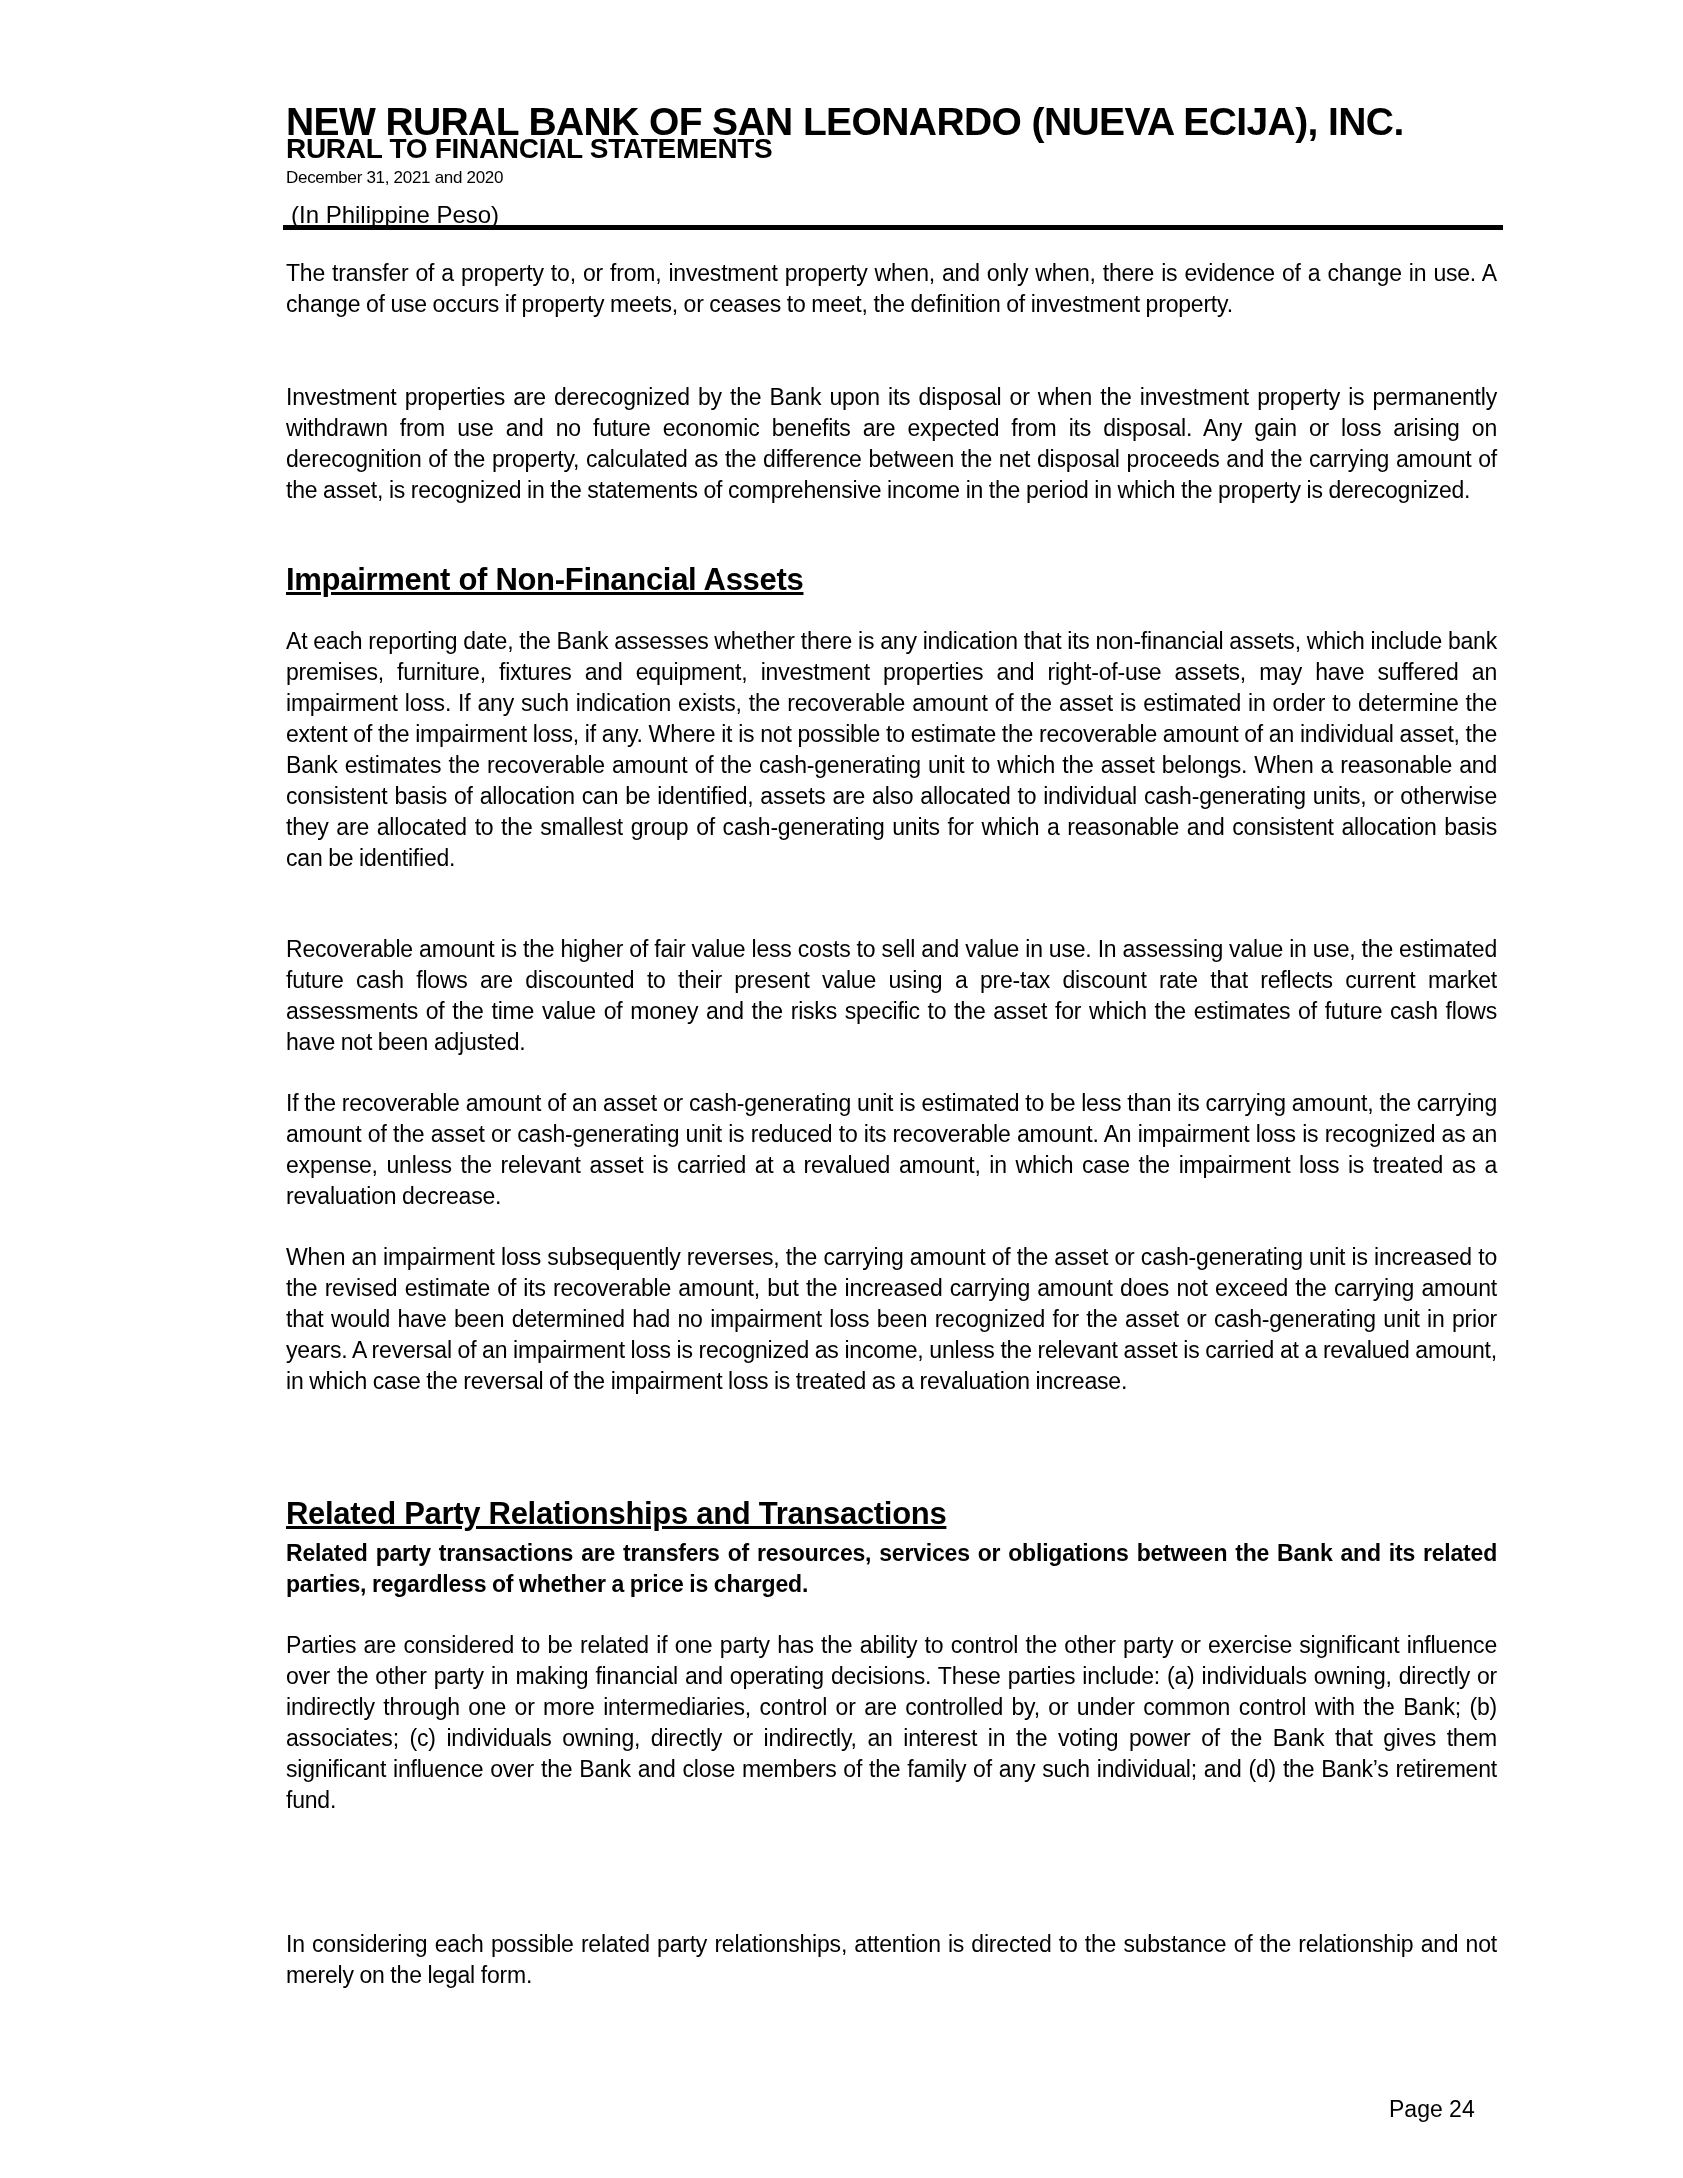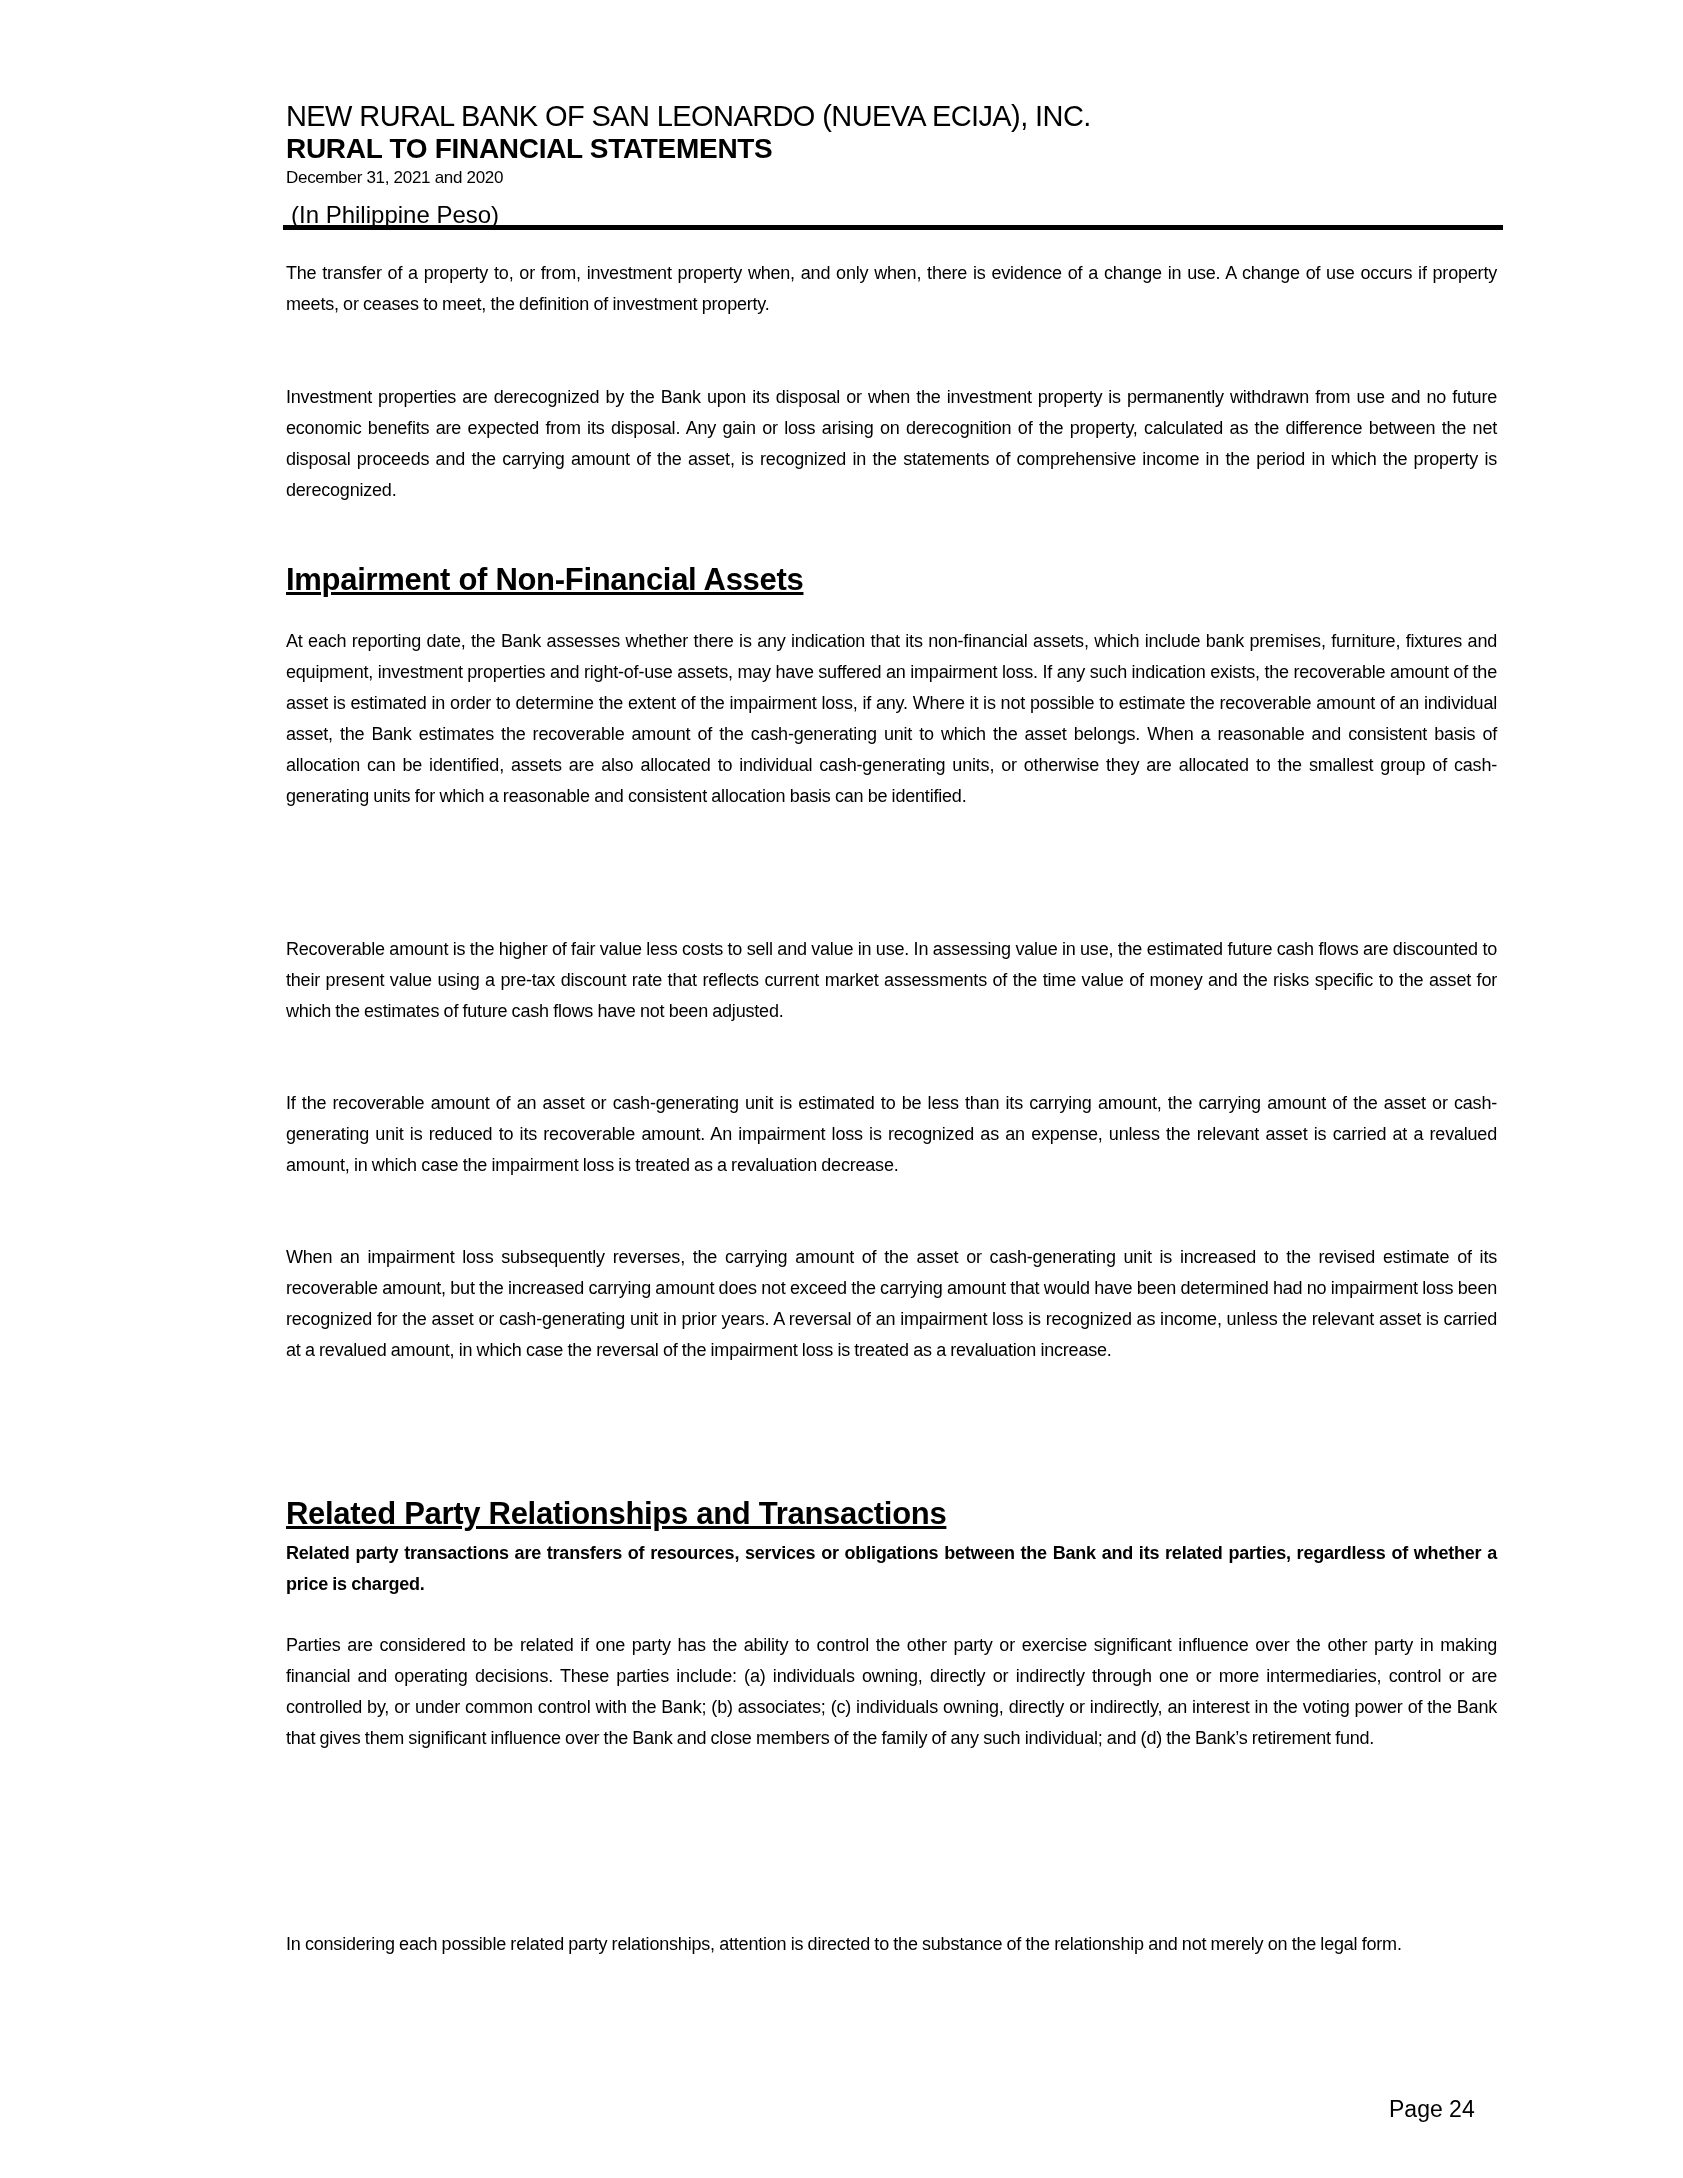--- a/index.html
+++ b/index.html
@@ -22,22 +22,22 @@
     width: 1217px;
   }
   .hdr-line {
     position: absolute;
     left: 0;
     white-space: nowrap;
     line-height: 1;
   }
   .hdr-company {
     top: 102px;
-    font-size: 29px;
-    font-weight: normal;
+    font-size: 39px;
+    font-weight: bold;
     letter-spacing: -0.6px;
   }
   .hdr-title {
     top: 135px;
     font-size: 28px;
     font-weight: bold;
     letter-spacing: -0.3px;
   }
   .hdr-date {
     top: 169px;
@@ -62,21 +62,21 @@
     position: absolute;
     left: 286px;
     width: 1211px;
     top: 0;
   }
   .para {
     position: absolute;
     left: 0;
     width: 1211px;
     margin: 0;
-    font-size: 18px;
+    font-size: 23px;
     line-height: 31px;
     text-align: justify;
     letter-spacing: -0.2px;
     word-spacing: -0.5px;
   }
   .section-heading {
     position: absolute;
     left: 0;
     margin: 0;
     font-size: 31px;

